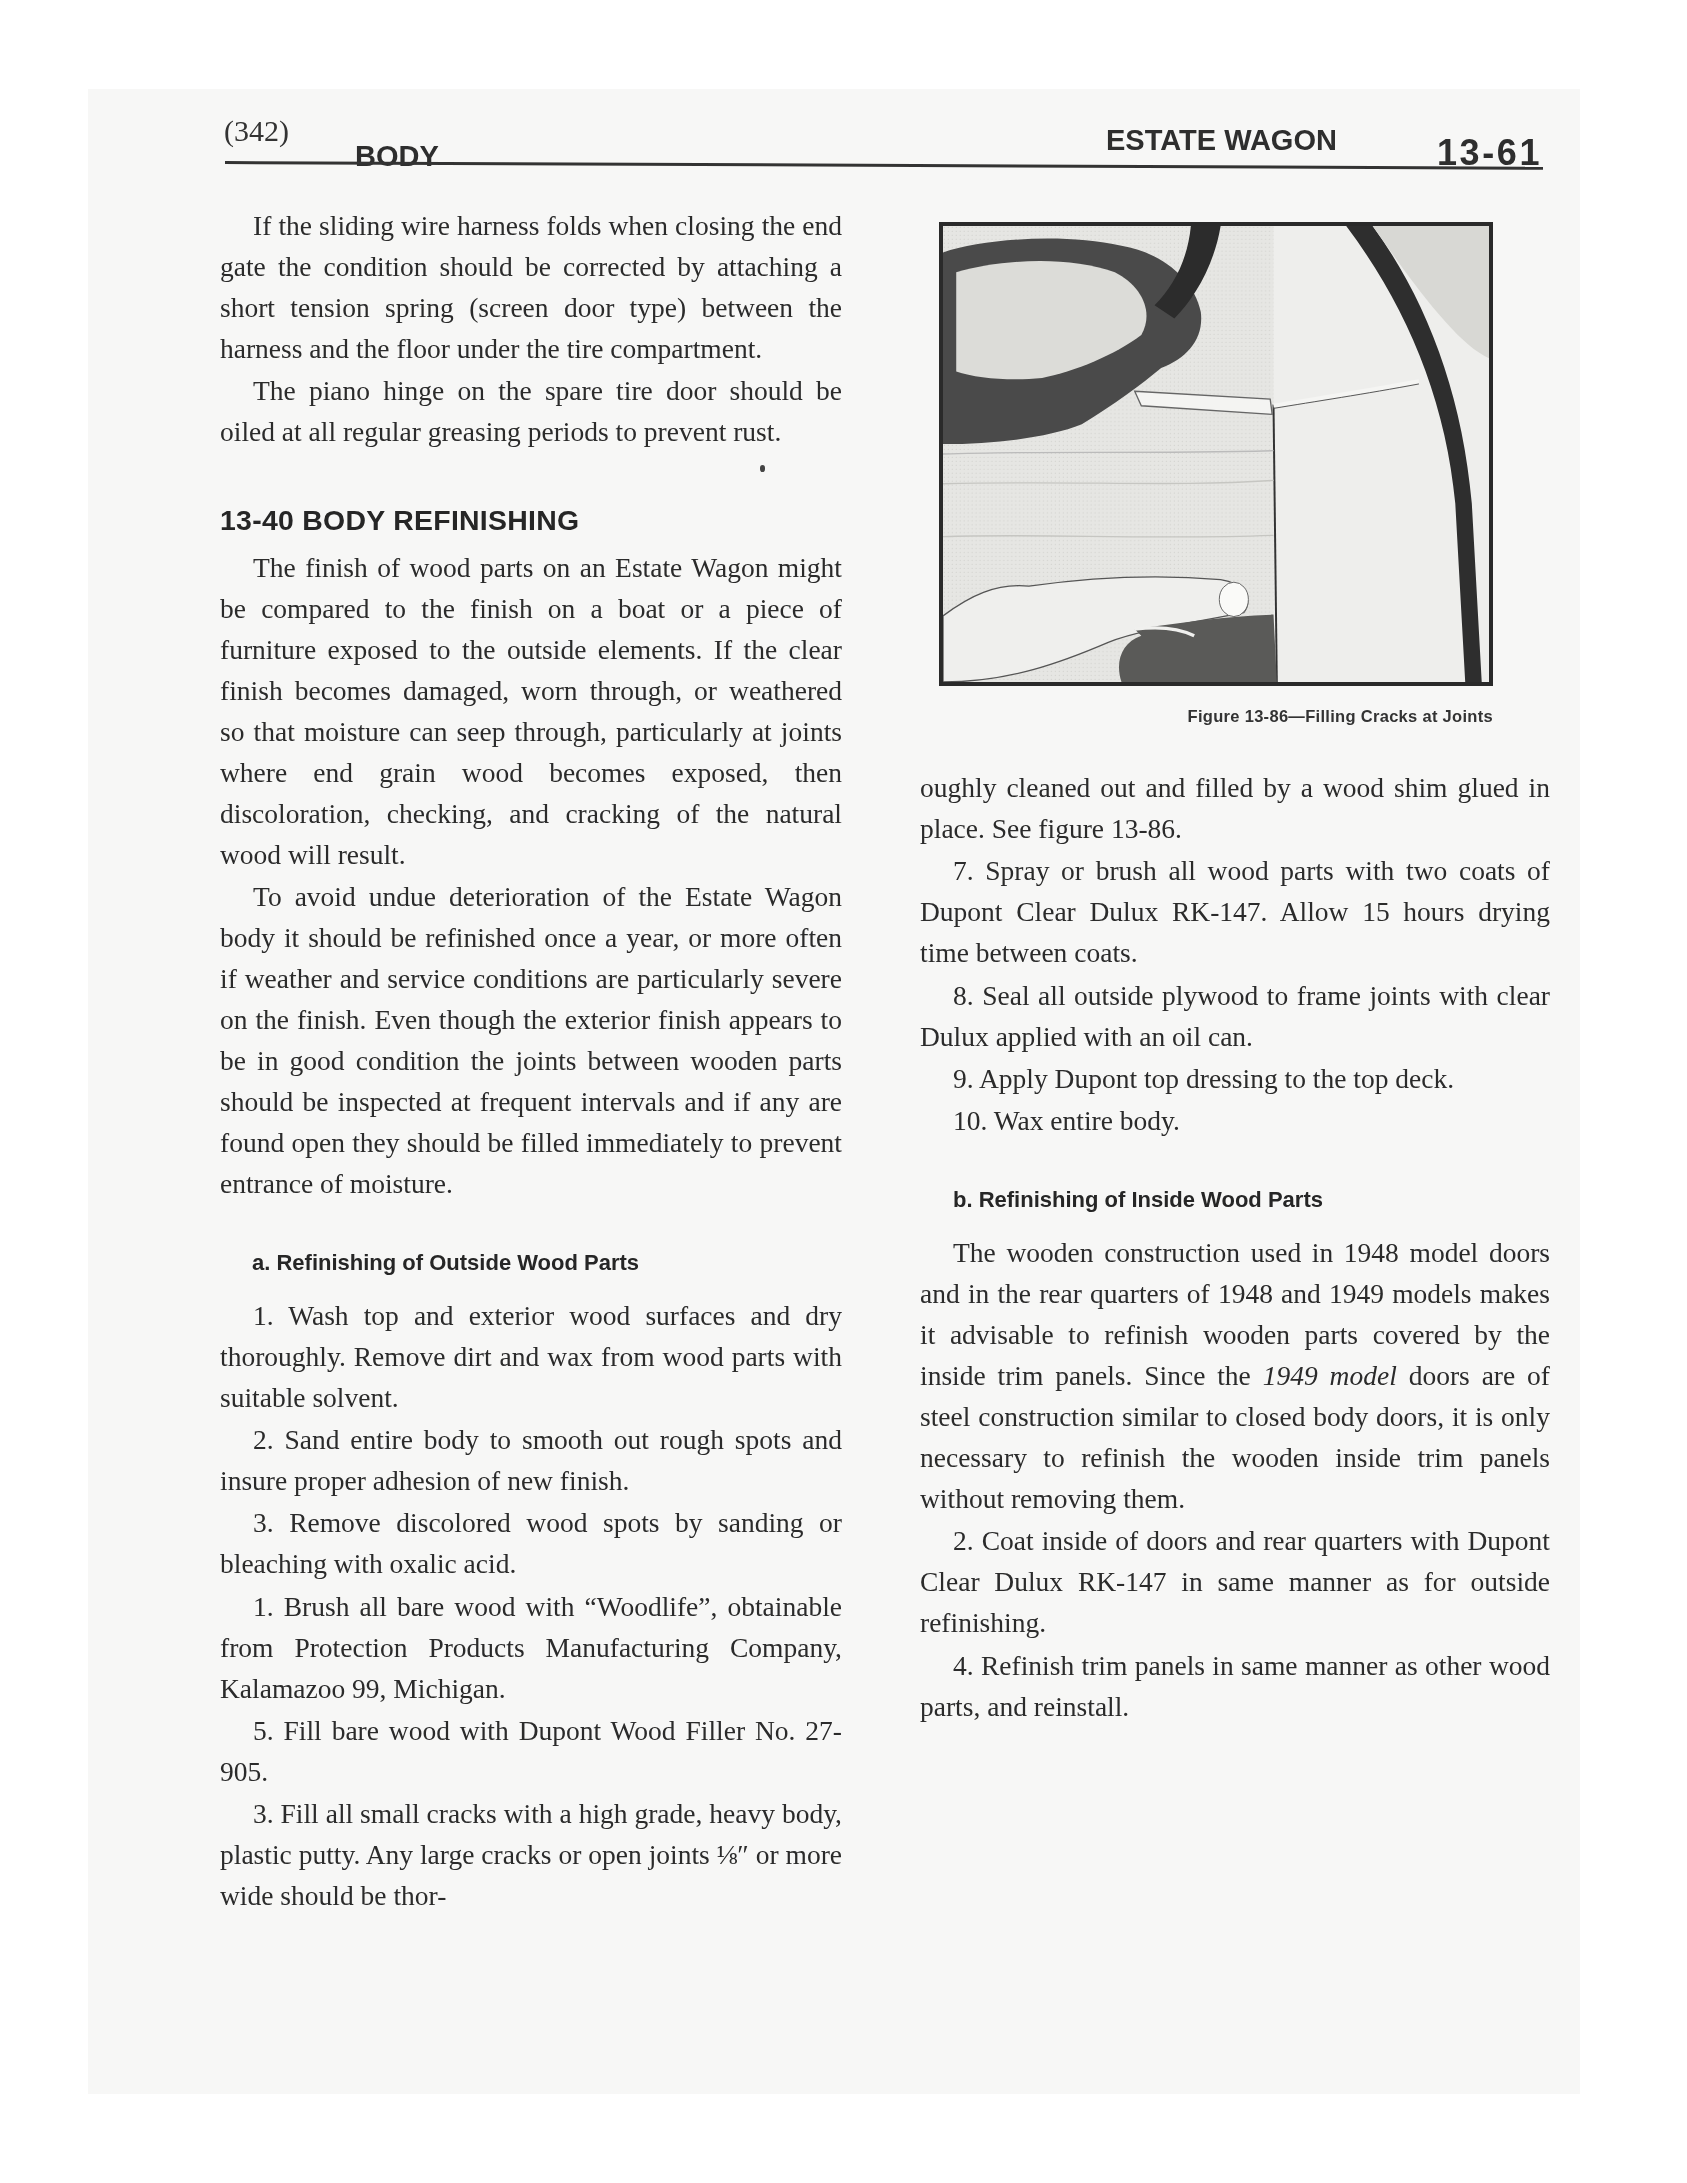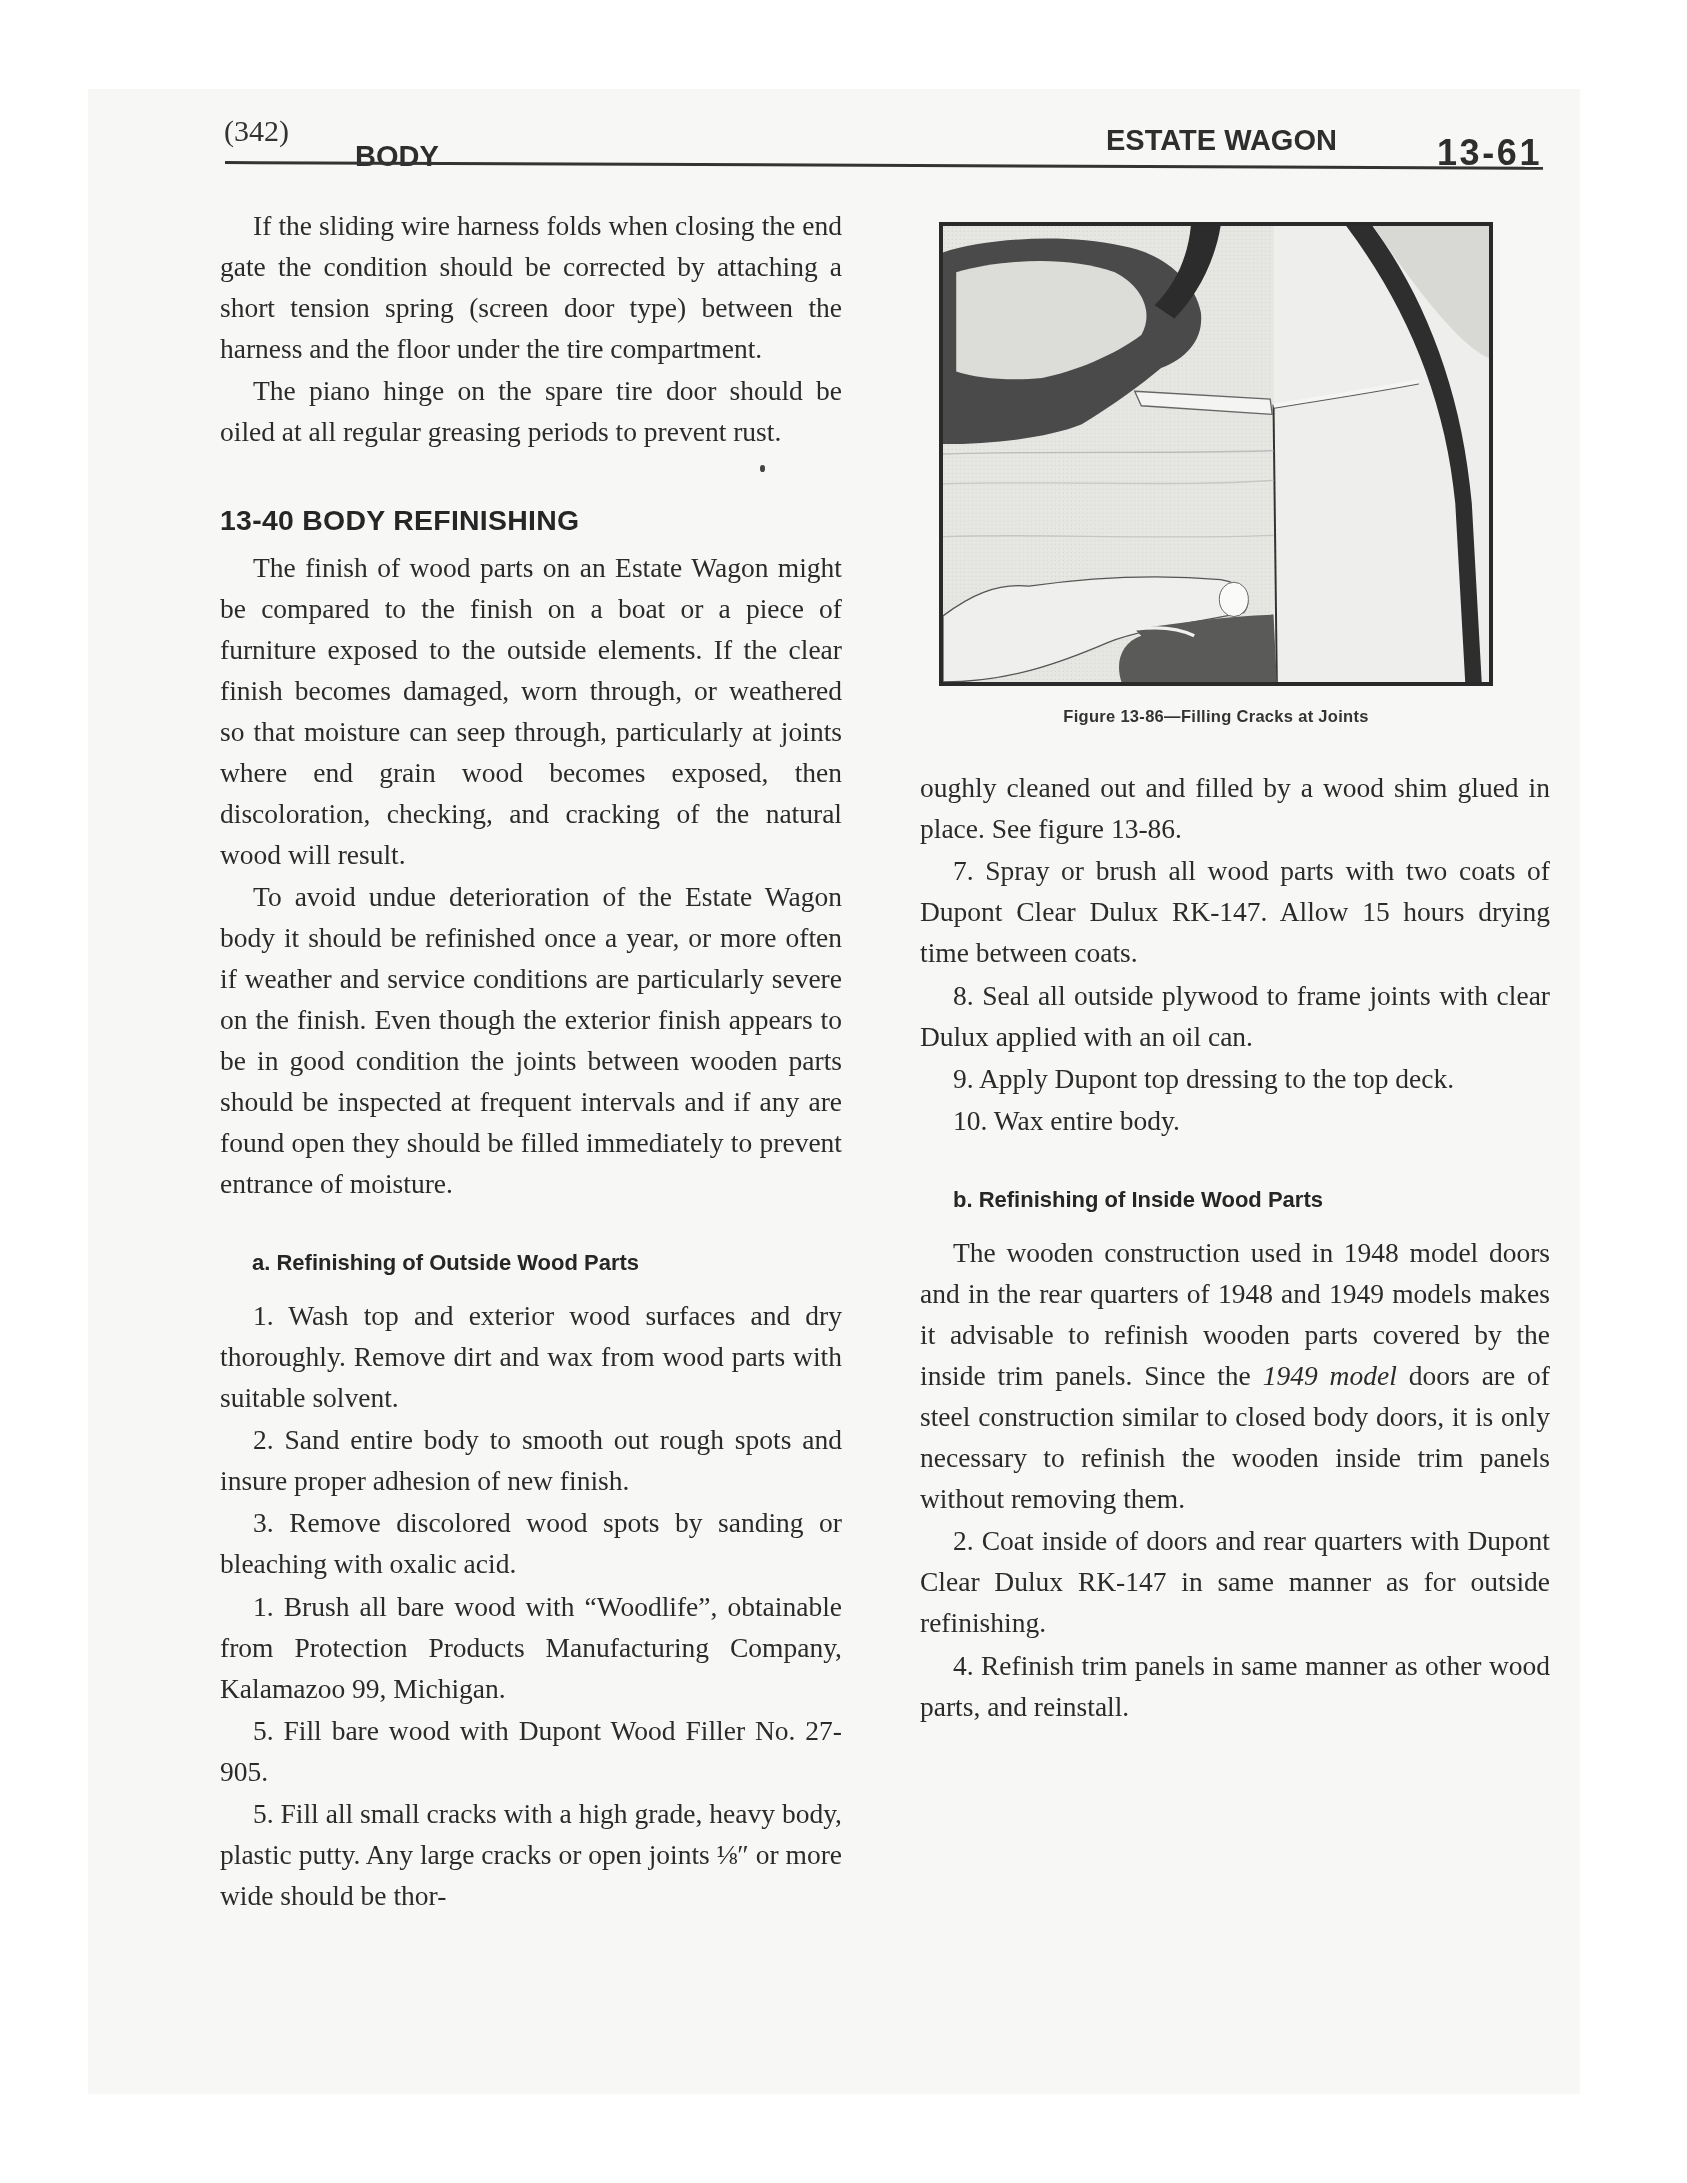--- a/index.html
+++ b/index.html
@@ -49,21 +49,21 @@
       margin: 38px 0 12px 32px; color: #262626; text-align: left;
     }
     .col-right .sub-title { margin-top: 38px; margin-left: 33px; }
     em { font-style: italic; }
     .figure {
       position: absolute; left: 939px; top: 222px; width: 554px; height: 464px;
       border: 4px solid #2a2a2a; background: #e9e9e7; overflow: hidden; box-sizing: border-box;
     }
     .figure svg { width: 100%; height: 100%; display: block; }
     .fig-caption {
-      position: absolute; left: 939px; top: 707px; width: 554px; text-align: center;
+      position: absolute; left: 939px; top: 707px; width: 554px; text-align: right;
       font-family: "Liberation Sans", sans-serif; font-weight: bold; font-size: 16.5px; color: #333;
       letter-spacing: 0.3px;
     }
     .bullet-dot {
       position: absolute; left: 760px; top: 465px; width: 5.3px; height: 6.6px;
       background: #444; border-radius: 50%;
     }
   </style>
 </head>
 <body>
@@ -83,21 +83,21 @@
   <div class="sec-title">13-40 BODY REFINISHING</div>
   <p>The finish of wood parts on an Estate Wagon might be compared to the finish on a boat or a piece of furniture exposed to the outside elements. If the clear finish becomes damaged, worn through, or weathered so that moisture can seep through, particularly at joints where end grain wood becomes exposed, then discoloration, checking, and cracking of the natural wood will result.</p>
   <p>To avoid undue deterioration of the Estate Wagon body it should be refinished once a year, or more often if weather and service conditions are particularly severe on the finish. Even though the exterior finish appears to be in good condition the joints between wooden parts should be inspected at frequent intervals and if any are found open they should be filled immediately to prevent entrance of moisture.</p>
 
   <div class="sub-title">a. Refinishing of Outside Wood Parts</div>
   <p>1. Wash top and exterior wood surfaces and dry thoroughly. Remove dirt and wax from wood parts with suitable solvent.</p>
   <p>2. Sand entire body to smooth out rough spots and insure proper adhesion of new finish.</p>
   <p>3. Remove discolored wood spots by sanding or bleaching with oxalic acid.</p>
   <p>1. Brush all bare wood with “Woodlife”, obtainable from Protection Products Manufacturing Company, Kalamazoo 99, Michigan.</p>
   <p>5. Fill bare wood with Dupont Wood Filler No. 27-905.</p>
-  <p>5. Fill all small cracks with a high grade, heavy body, plastic putty. Any large cracks or open joints ⅛″ or more wide should be thor-</p>
+  <p>3. Fill all small cracks with a high grade, heavy body, plastic putty. Any large cracks or open joints ⅛″ or more wide should be thor-</p>
 </div>
 
 <div class="bullet-dot"></div>
 
 <div class="figure">
   <svg viewBox="0 0 826 690" preserveAspectRatio="none">
     <defs>
       <pattern id="grain" width="6" height="6" patternUnits="userSpaceOnUse">
         <rect width="6" height="6" fill="#e6e6e3"></rect>
         <circle cx="2" cy="2" r="0.9" fill="#cfcfcb"></circle>

